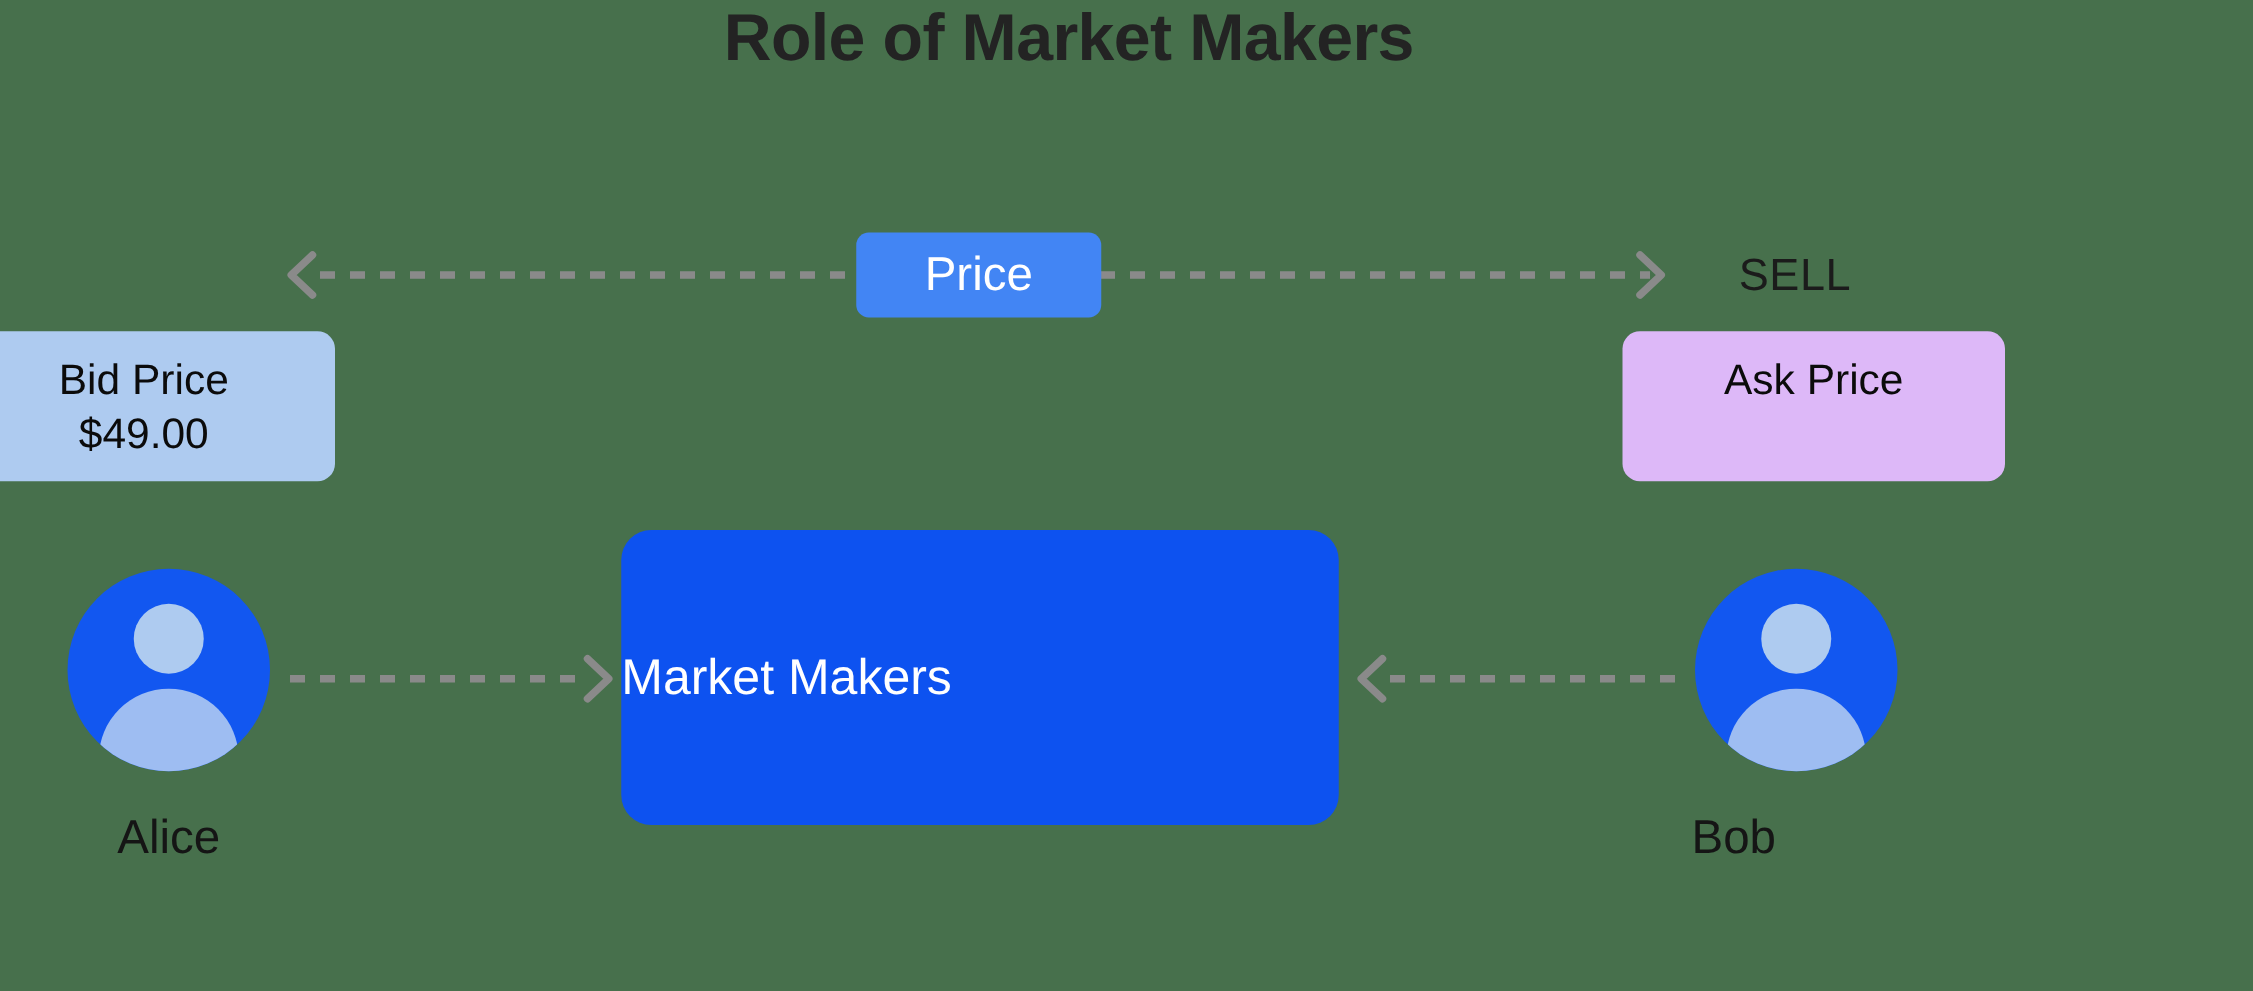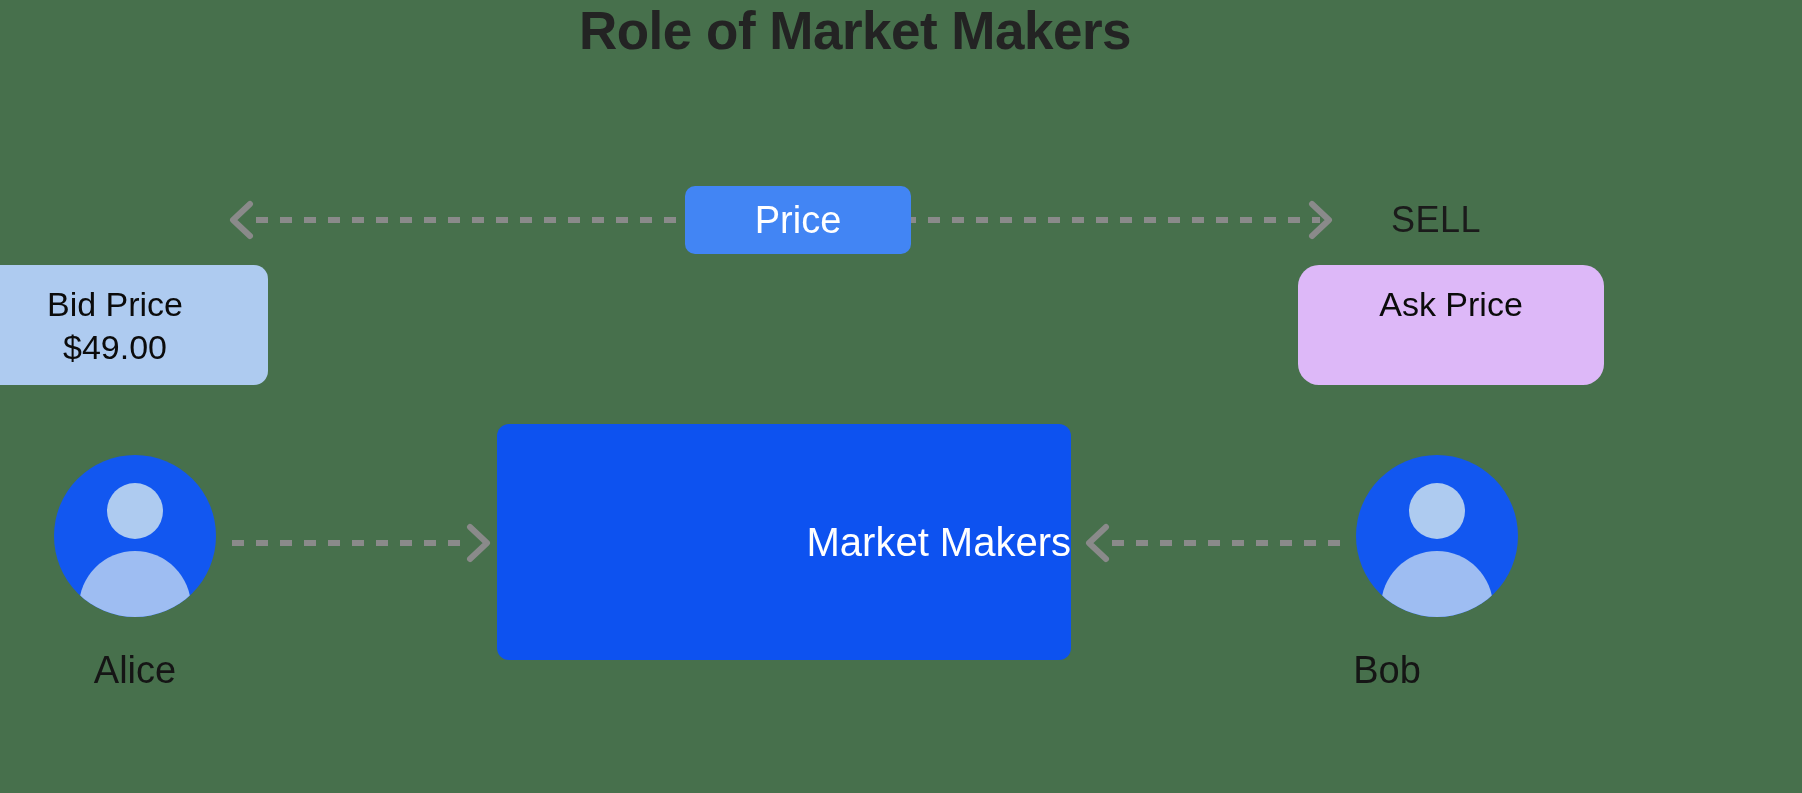--- a/index.html
+++ b/index.html
@@ -69,21 +69,21 @@
     width: 28px;
     height: 40px;
   }
   #arrow-left-top  { left: 228px; }
   #arrow-right-top { left: 1306px; }
 
   #price-chip {
     position: absolute;
     left: 685px;
     top: 186px;
-    width: 226px;
+    width: 196px;
     height: 68px;
     background: #4285f4;
     border-radius: 10px;
     color: #ffffff;
     font-size: 38px;
     line-height: 68px;
     text-align: center;
     font-weight: 400;
     box-sizing: border-box;
   }
@@ -103,21 +103,20 @@
     box-sizing: border-box;
     line-height: 43px;
   }
   #bid-price-card {
     left: -38px;
     background: #aecbf0;
   }
   #ask-price-card {
     left: 1298px;
     background: #ddb8f8;
-    border-radius: 21px;
   }
   .price-card .card-line { display: block; }
 
   
   .avatar {
     position: absolute;
     top: 455px;
     width: 162px;
     height: 162px;
     border-radius: 50%;
@@ -161,24 +160,24 @@
   #name-alice { left: -15px; }
   #name-bob   { left: 1237px; }
 
   #market-makers-box {
     position: absolute;
     left: 497px;
     top: 424px;
     width: 574px;
     height: 236px;
     background: #0d52f0;
-    border-radius: 12px;
+    border-radius: 24px;
     color: #ffffff;
     font-size: 40px;
-    text-align: right;
+    text-align: left;
     line-height: 236px;
     font-weight: 400;
     box-sizing: border-box;
   }
 
   .dashed-line.mid { top: 540px; }
   #dash-alice-mm { left: 232px; width: 238px; }
   #dash-bob-mm   { left: 1112px; width: 232px; }
 
   .arrowhead.mid { top: 523px; }

